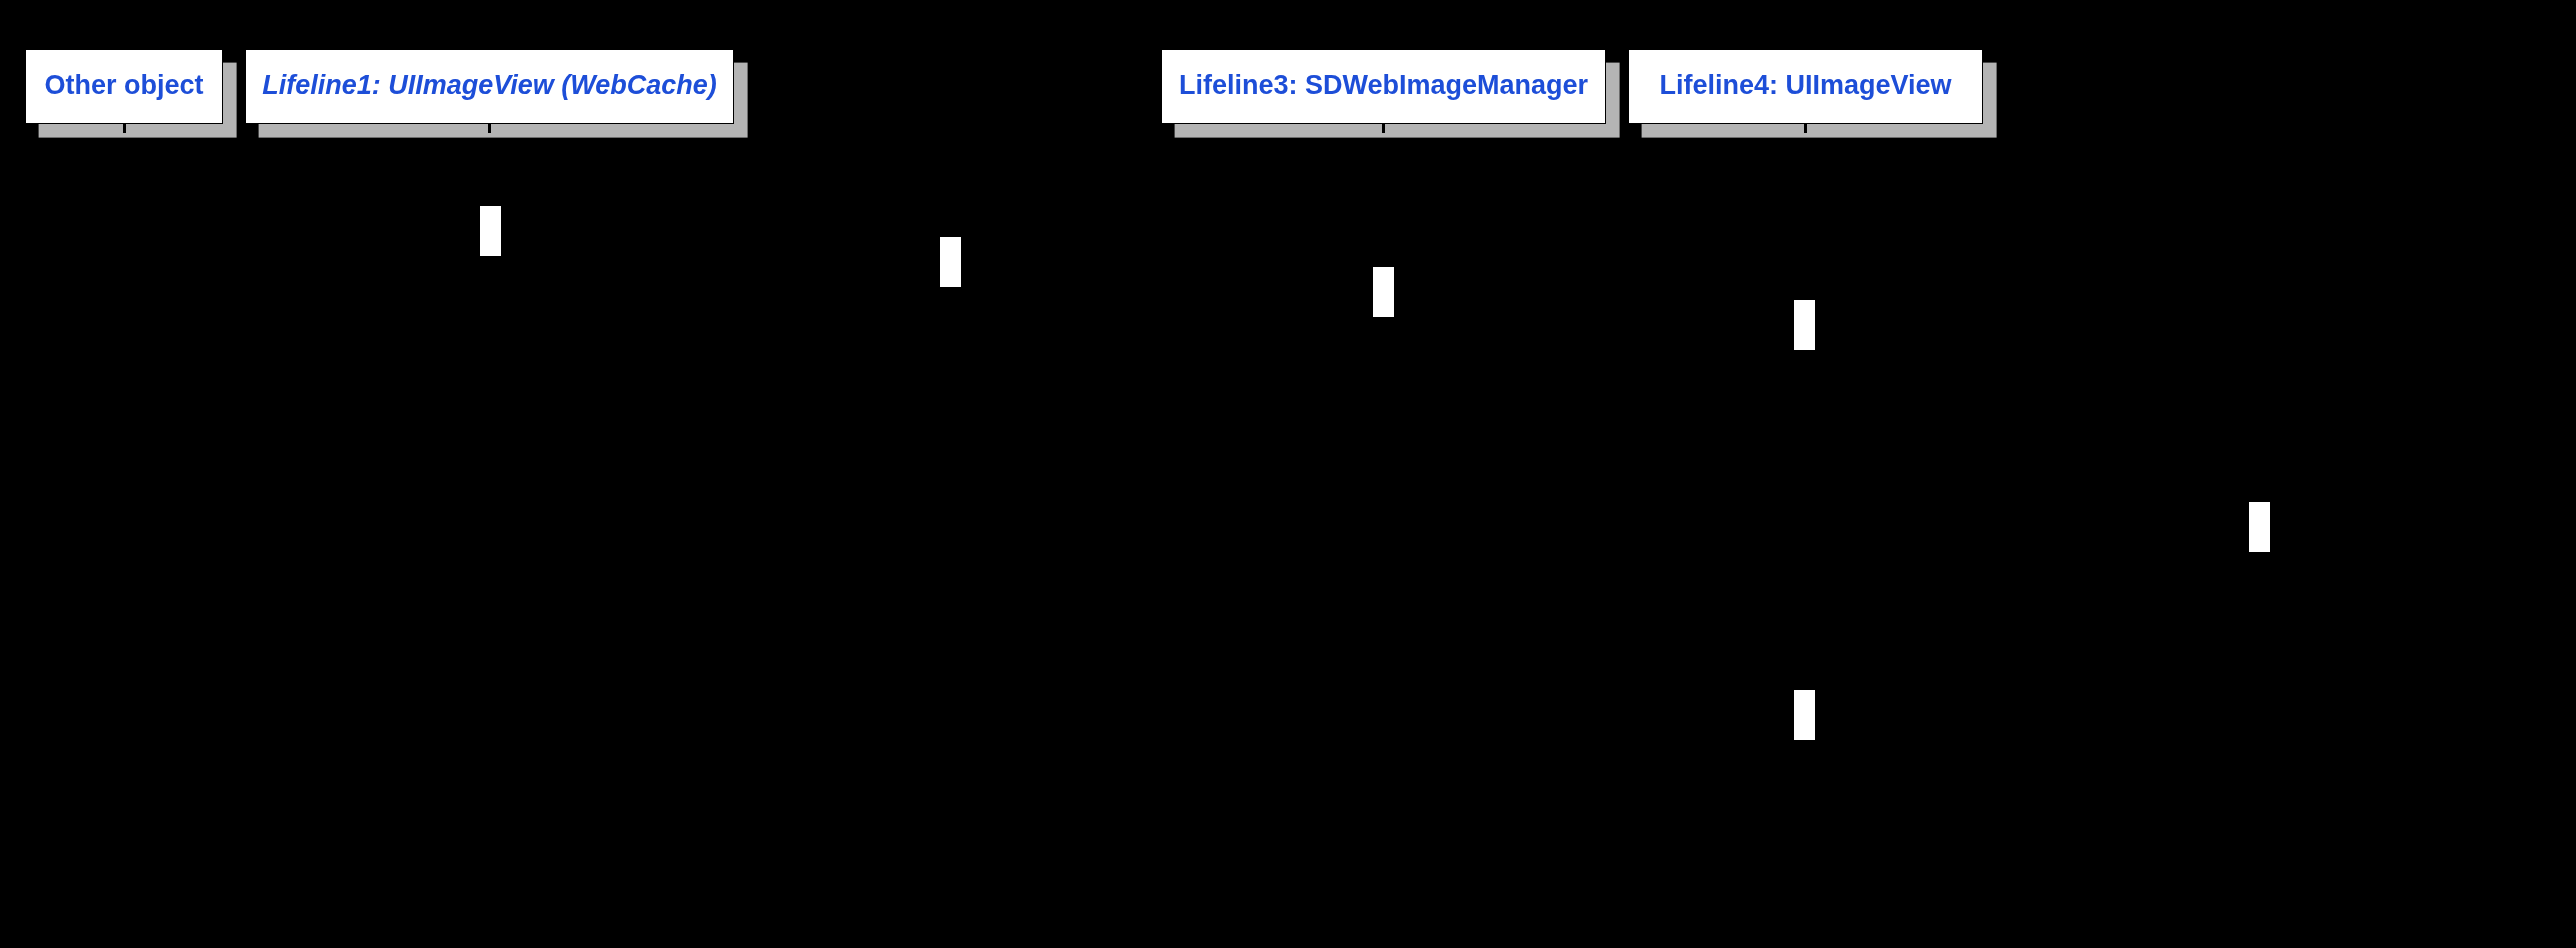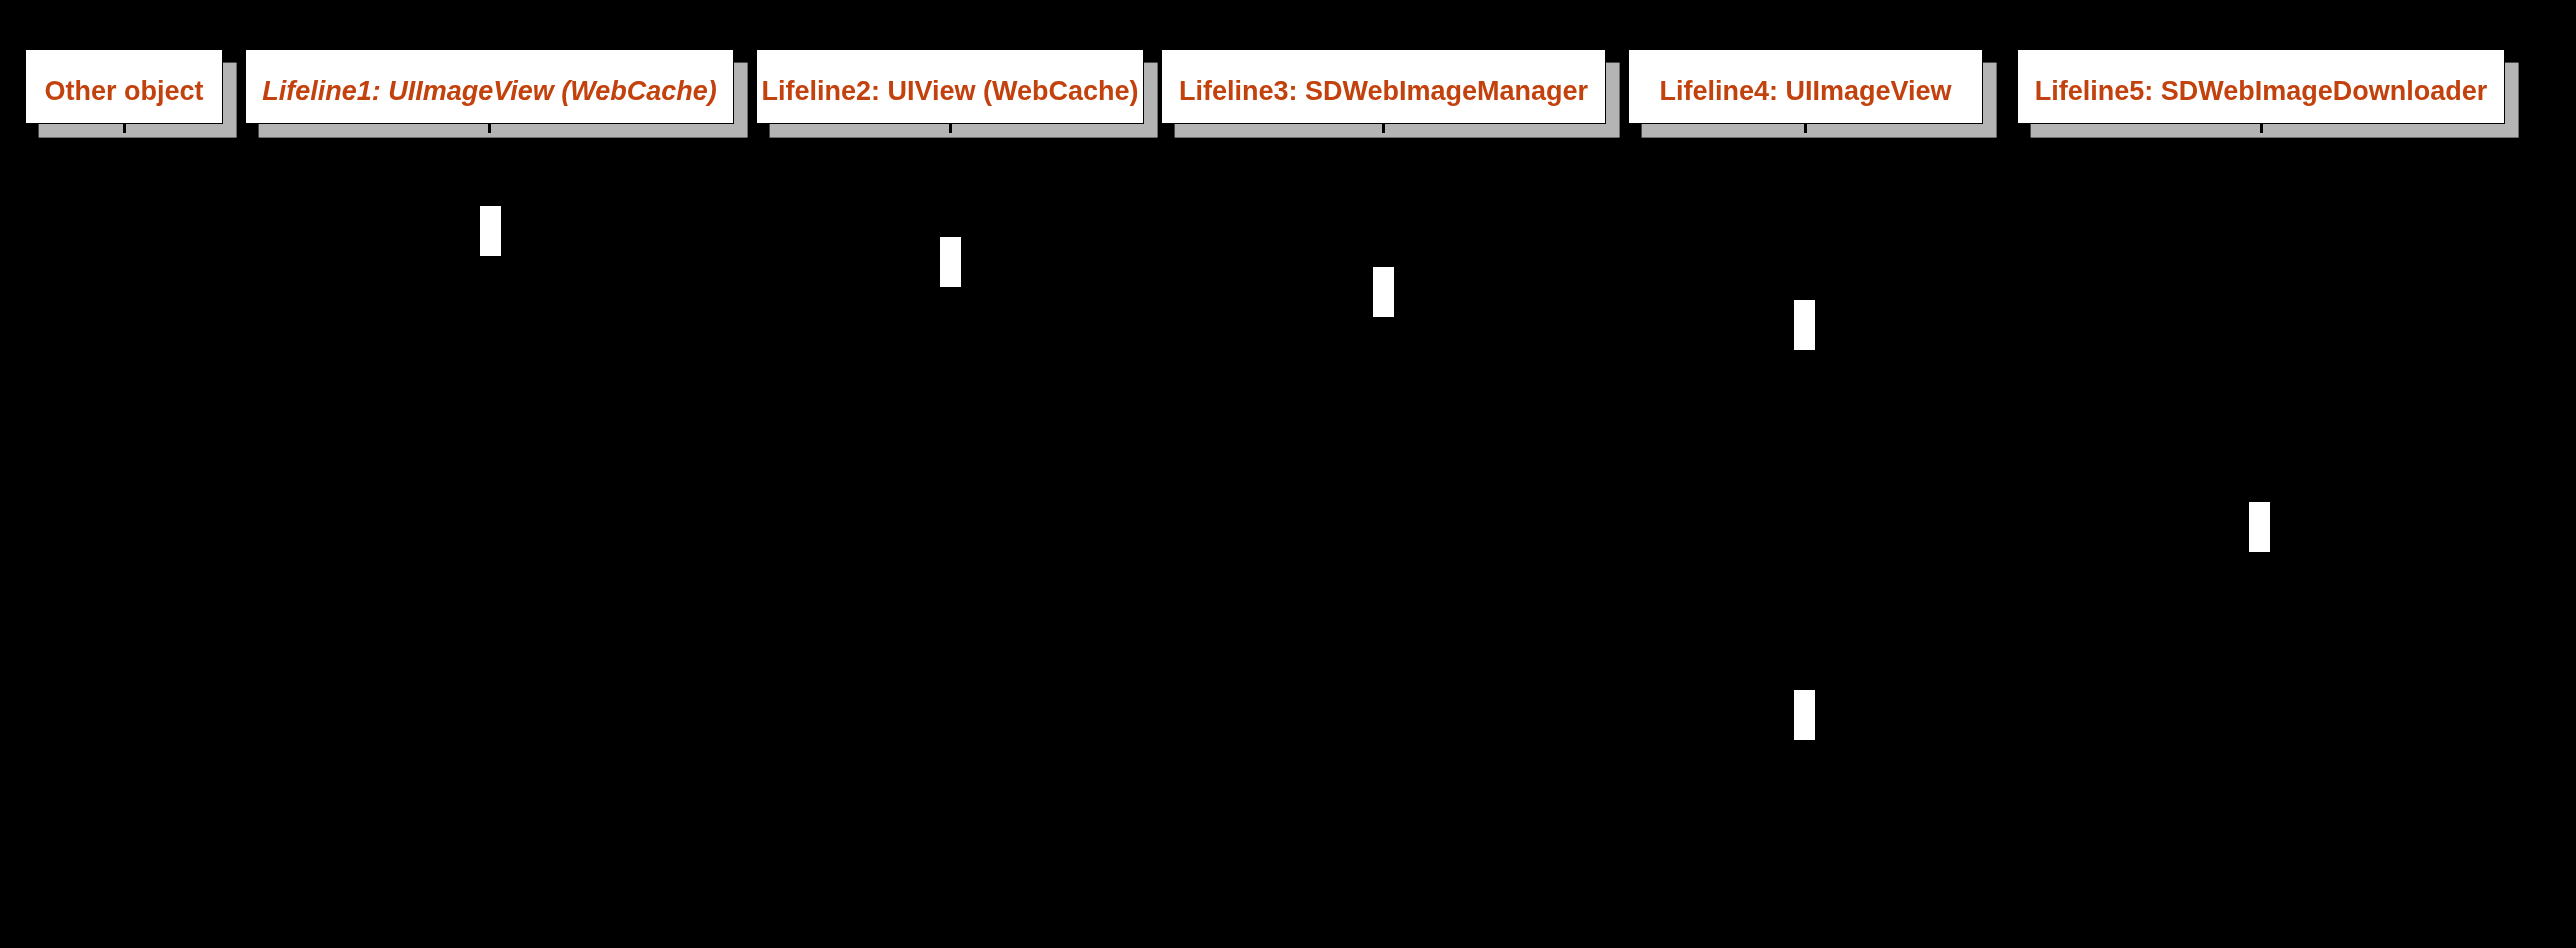--- a/index.html
+++ b/index.html
@@ -21,24 +21,24 @@
     height: 75px;
     background: #ffffff;
     border: 1px solid #000000;
     box-sizing: border-box;
     box-shadow: 13.6px 13.6px 0 0 #b4b4b4;
     text-align: center;
     z-index: 2;
   }
   .lifeline-header .label {
     display: block;
-    padding-top: 26px;
+    padding-top: 20px;
     font-size: 27px;
     font-weight: bold;
-    color: #c2410c;
+    color: #1d4ed8;
     white-space: nowrap;
   }
   .lifeline-tick {
     position: absolute;
     top: 123px;
     width: 2.9px;
     height: 9.7px;
     background: #000000;
     z-index: 3;
   }
@@ -74,31 +74,25 @@
 <body>
 
 <div class="diagram">
 
   <div class="lifeline-header" id="hdr-other">
     <span class="label">Other object</span>
   </div>
   <div class="lifeline-header" id="hdr-l1">
     <span class="label">Lifeline1: UIImageView (WebCache)</span>
   </div>
-  <div class="lifeline-header" id="hdr-l2">
-    <span class="label">Lifeline2: UIView (WebCache)</span>
-  </div>
   <div class="lifeline-header" id="hdr-l3">
     <span class="label">Lifeline3: SDWebImageManager</span>
   </div>
   <div class="lifeline-header" id="hdr-l4">
     <span class="label">Lifeline4: UIImageView</span>
-  </div>
-  <div class="lifeline-header" id="hdr-l5">
-    <span class="label">Lifeline5: SDWebImageDownloader</span>
   </div>
 
   <div class="lifeline-tick" id="tick-other"></div>
   <div class="lifeline-tick" id="tick-l1"></div>
   <div class="lifeline-tick" id="tick-l2"></div>
   <div class="lifeline-tick" id="tick-l3"></div>
   <div class="lifeline-tick" id="tick-l4"></div>
   <div class="lifeline-tick" id="tick-l5"></div>
 
   <div class="activation-bar" id="act-1"></div>

